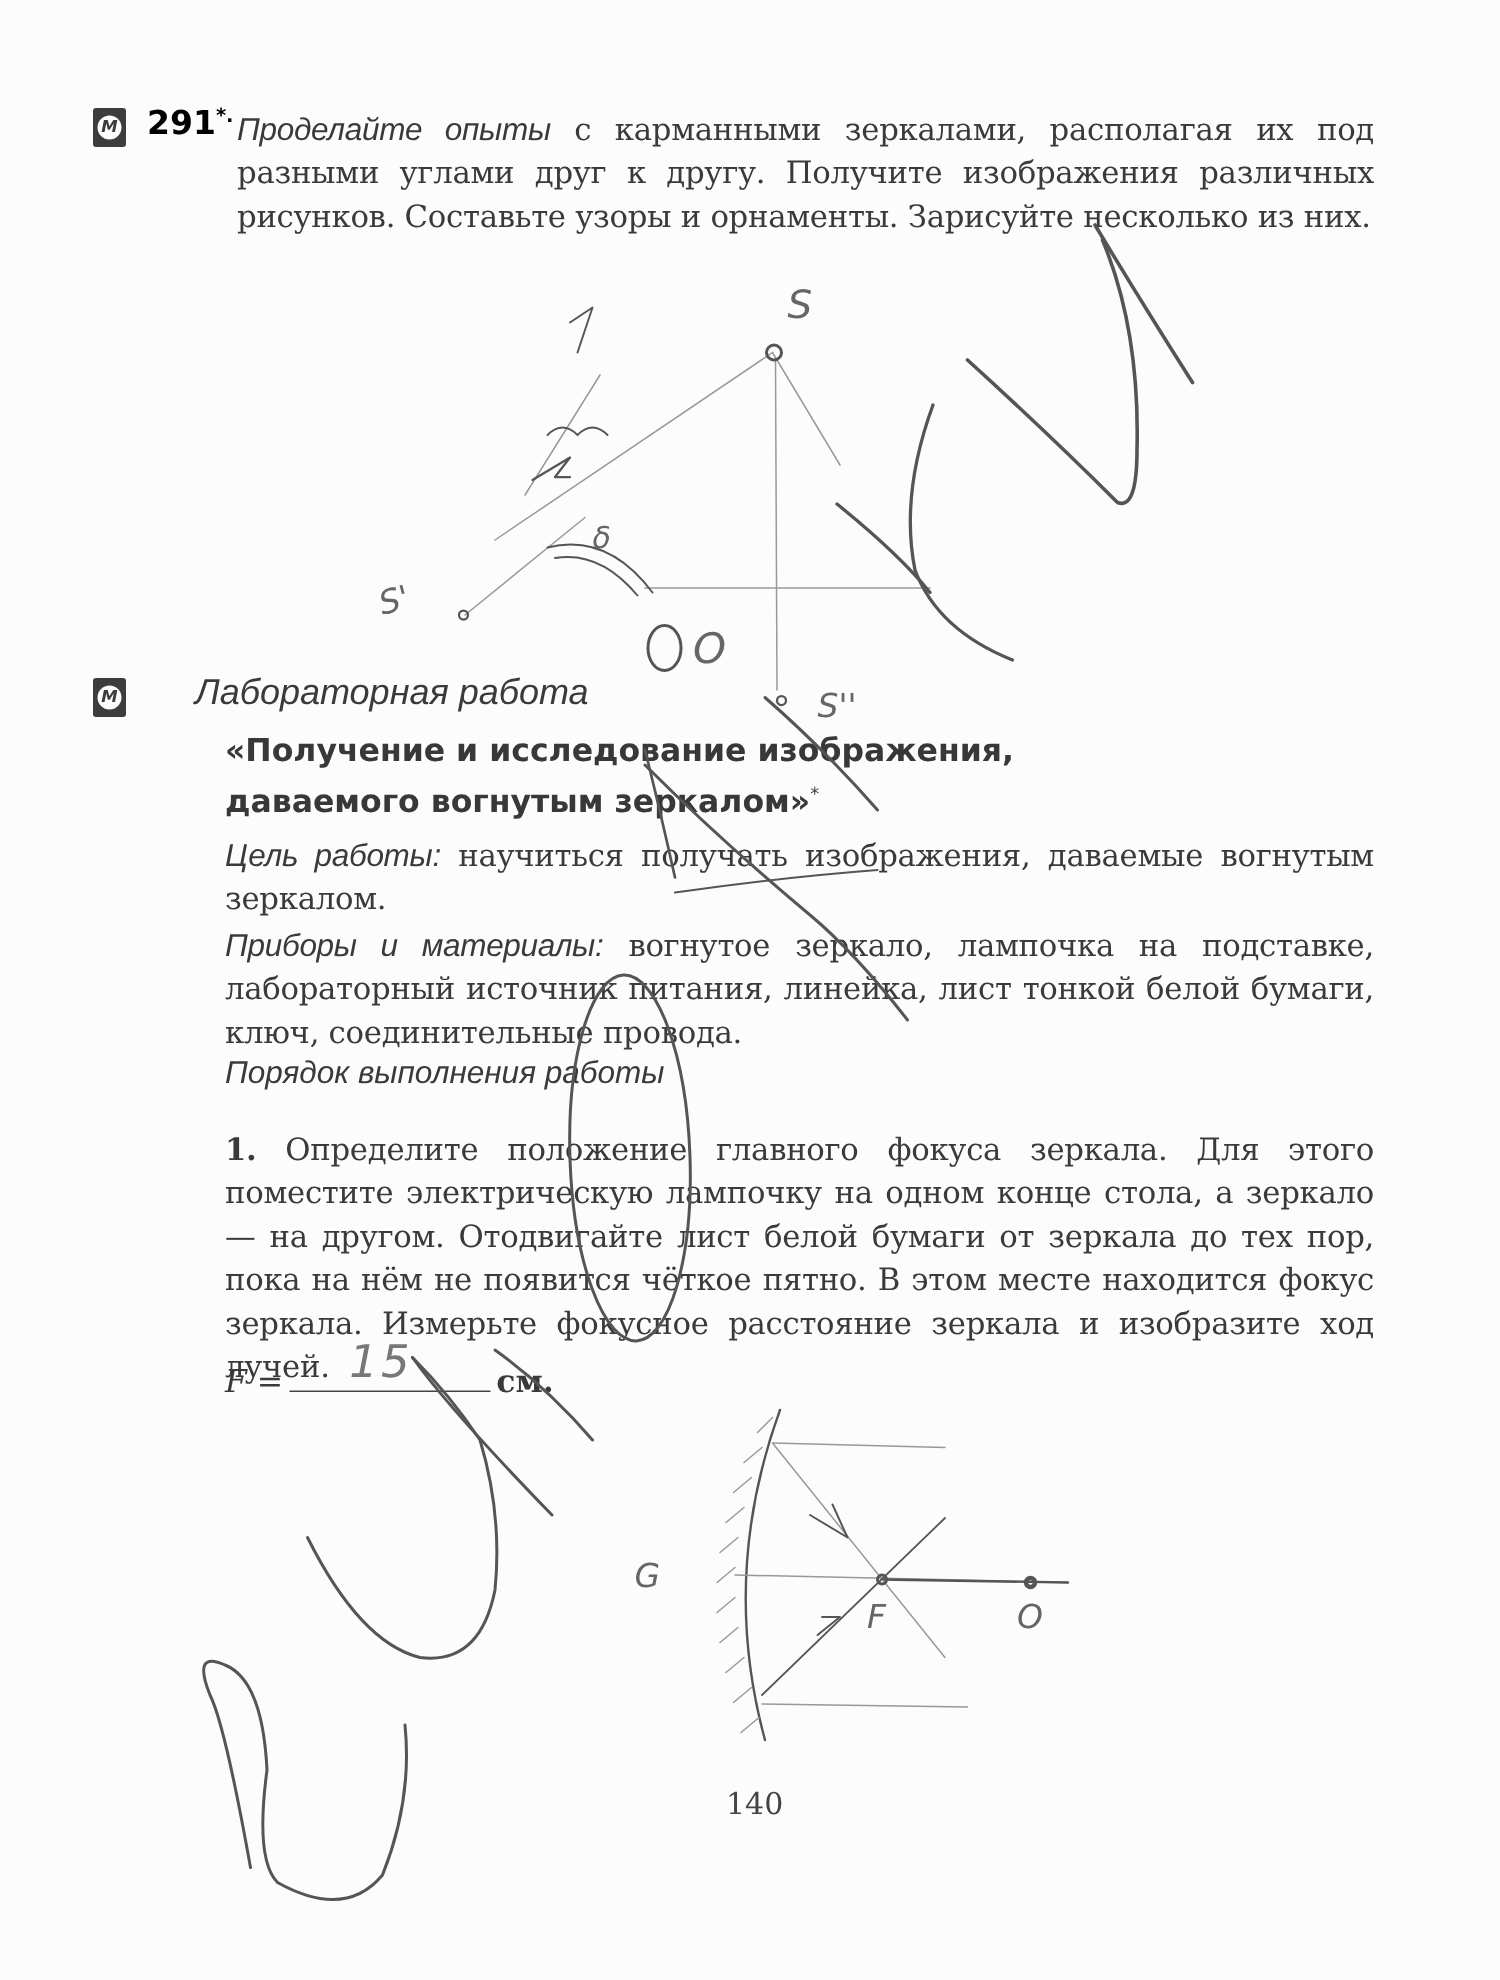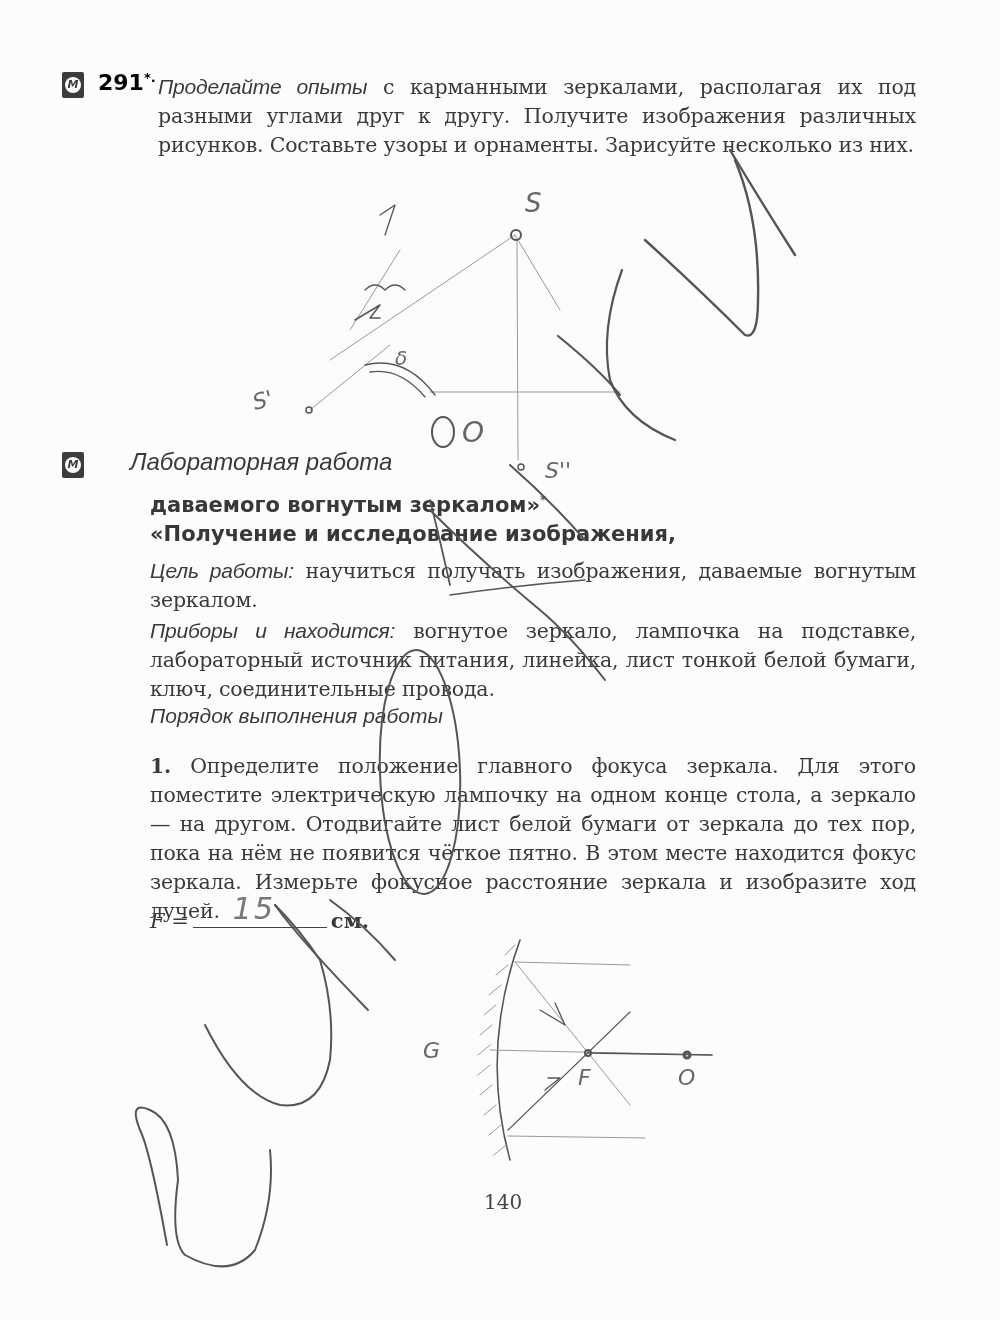--- a/index.html
+++ b/index.html
@@ -98,30 +98,30 @@
   </div>
   <div class="para" style="left:158px; top:72px; width:758px; text-indent:0;">
     <span class="ital-sans">Проделайте опыты</span><span> с карманными зеркалами, располагая их под разными углами друг к другу. Получите изображения различных рисунков. Составьте узоры и орнаменты. Зарисуйте несколько из них.</span>
   </div>
 
   <div class="m-badge" style="left:62px; top:452px;">
     <span>M</span>
   </div>
   <div class="lab-label">Лабораторная работа</div>
   <div class="lab-title">
+    <div>«Получение и исследование изображения,</div>
     <div><span>даваемого вогнутым зеркалом»</span><sup>*</sup></div>
-    <div>«Получение и исследование изображения,</div>
   </div>
 
   <div class="para" style="left:150px; top:556px; width:766px;">
     <span class="ital-sans">Цель работы:</span><span> научиться получать изображения, даваемые вогнутым зеркалом.</span>
   </div>
 
   <div class="para" style="left:150px; top:616px; width:766px;">
-    <span class="ital-sans">Приборы и находится:</span><span> вогнутое зеркало, лампочка на подставке, лабораторный источник питания, линейка, лист тонкой белой бумаги, ключ, соединительные провода.</span>
+    <span class="ital-sans">Приборы и материалы:</span><span> вогнутое зеркало, лампочка на подставке, лабораторный источник питания, линейка, лист тонкой белой бумаги, ключ, соединительные провода.</span>
   </div>
 
   <div class="section-heading">Порядок выполнения работы</div>
 
   <div class="para" style="left:150px; top:752px; width:766px;">
     <b>1.</b><span> Определите положение главного фокуса зеркала. Для этого поместите электрическую лампочку на одном конце стола, а зеркало — на другом. Отодвигайте лист белой бумаги от зеркала до тех пор, пока на нём не появится чёткое пятно. В этом месте находится фокус зеркала. Измерьте фокусное расстояние зеркала и изобразите ход лучей.</span>
   </div>
 
   <div class="formula">
     <span>F =</span>

